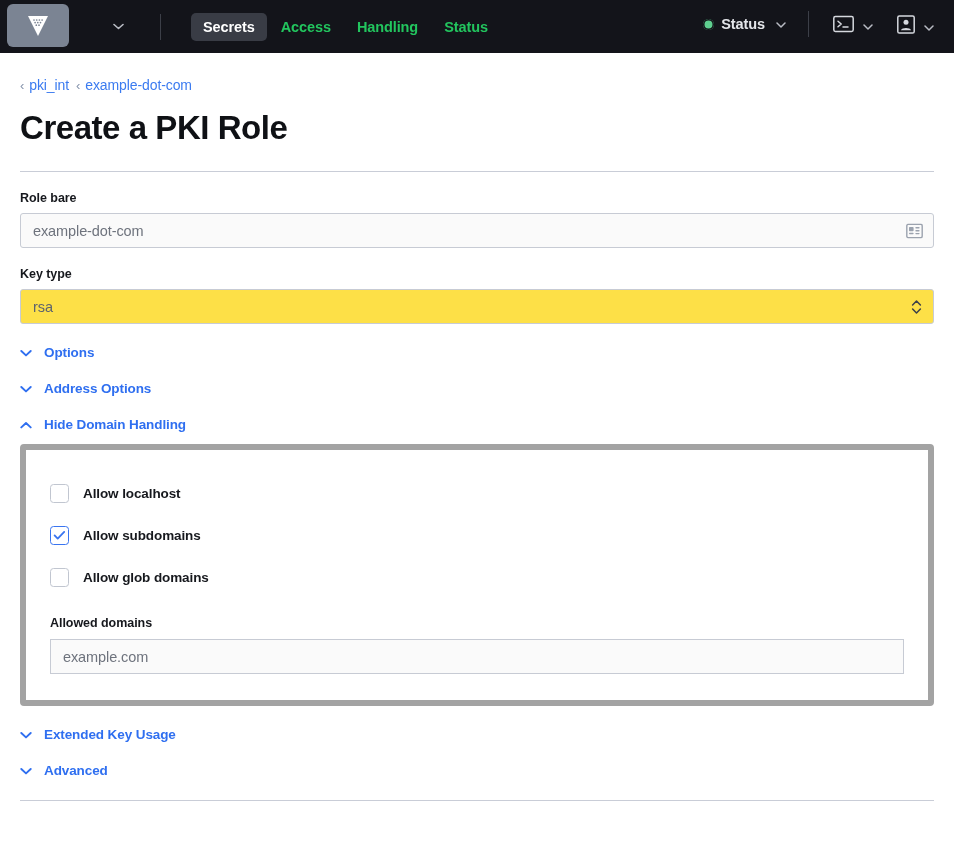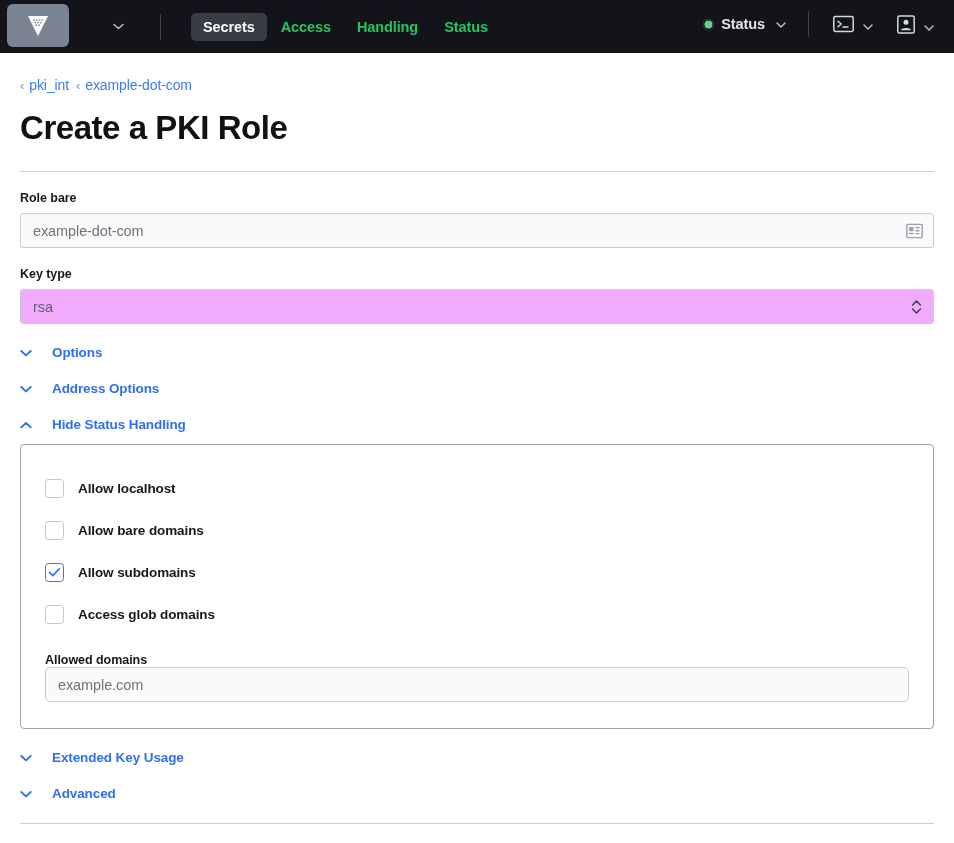--- a/index.html
+++ b/index.html
@@ -199,21 +199,21 @@
     display: flex;
     align-items: center;
     pointer-events: none;
   }
 
   .select-input {
     width: 100%;
     height: 35px;
     border: 1px solid #c7cbd4;
     border-radius: 3px;
-    background: #f0abfc;
+    background: #fde047;
     font-size: 14.5px;
     color: #5d636e;
     padding: 0 44px 0 12px;
     display: flex;
     align-items: center;
     letter-spacing: -0.1px;
   }
   .select-arrows {
     position: absolute;
     right: 12px;
@@ -223,34 +223,34 @@
     flex-direction: column;
     align-items: center;
     gap: 2px;
     color: #3c4149;
   }
 
   
   .toggle {
     display: flex;
     align-items: center;
-    gap: 20px;
+    gap: 12px;
     margin-top: 21px;
     color: #2f6ff0;
     font-size: 13.5px;
     font-weight: 700;
     letter-spacing: -0.1px;
     width: fit-content;
   }
   .toggle .chev-ico { display: flex; align-items: center; }
 
   
   .panel {
     margin-top: 12px;
-    border: 1px solid #a3a3a3;
+    border: 6px solid #a3a3a3;
     border-radius: 4px;
     background: #ffffff;
     padding: 22px 24px 26px 24px;
   }
 
   .check-row {
     display: flex;
     align-items: center;
     gap: 14px;
     height: 42px;
@@ -272,27 +272,27 @@
   }
 
   .check-label {
     font-size: 13.5px;
     font-weight: 700;
     color: #16181d;
     letter-spacing: -0.1px;
   }
 
   .panel-field { margin-top: 18px; }
-  .panel-field .field-label { }
+  .panel-field .field-label { margin-bottom: 9px; }
 
   .panel-input {
     width: 100%;
     height: 35px;
     border: 1px solid #c7cbd4;
-    border-radius: 5px;
+    border-radius: 0;
     background: #fafafa;
     font-family: "Liberation Sans", sans-serif;
     font-size: 14.5px;
     color: #5d636e;
     padding: 0 12px;
     outline: none;
     letter-spacing: -0.1px;
   }
   .panel-input::placeholder { color: #6e737d; }
 </style>
@@ -450,47 +450,43 @@
     </span>
     <span>Address Options</span>
   </div>
 
   <div class="toggle">
     <span class="chev-ico">
       <svg width="12" height="8" viewBox="0 0 12 8">
           <path d="M1.3 6.4 L6 2 L10.7 6.4" fill="none" stroke="#2f6ff0" stroke-width="1.9" stroke-linecap="round" stroke-linejoin="round"></path>
         </svg>
     </span>
-    <span>Hide Status Handling</span>
+    <span>Hide Domain Handling</span>
   </div>
 
   <div class="panel">
 
     <div class="check-row">
       <span class="checkbox"></span>
       <span class="check-label">Allow localhost</span>
     </div>
 
-    <div class="check-row">
-      <span class="checkbox"></span>
-      <span class="check-label">Allow bare domains</span>
-    </div>
 
     <div class="check-row">
       <span class="checkbox checked">
         <svg width="13" height="11" viewBox="0 0 13 11">
           <path d="M1.6 5.4 L4.7 8.6 L11.2 1.9" fill="none" stroke="#3a75f0" stroke-width="1.8" stroke-linecap="round" stroke-linejoin="round"></path>
         </svg>
       </span>
       <span class="check-label">Allow subdomains</span>
     </div>
 
     <div class="check-row">
       <span class="checkbox"></span>
-      <span class="check-label">Access glob domains</span>
+      <span class="check-label">Allow glob domains</span>
     </div>
 
     <div class="panel-field">
       <label class="field-label">Allowed domains</label>
       <input class="panel-input" type="text" placeholder="example.com" style="">
     </div>
 
   </div>
 
   <div class="toggle">

